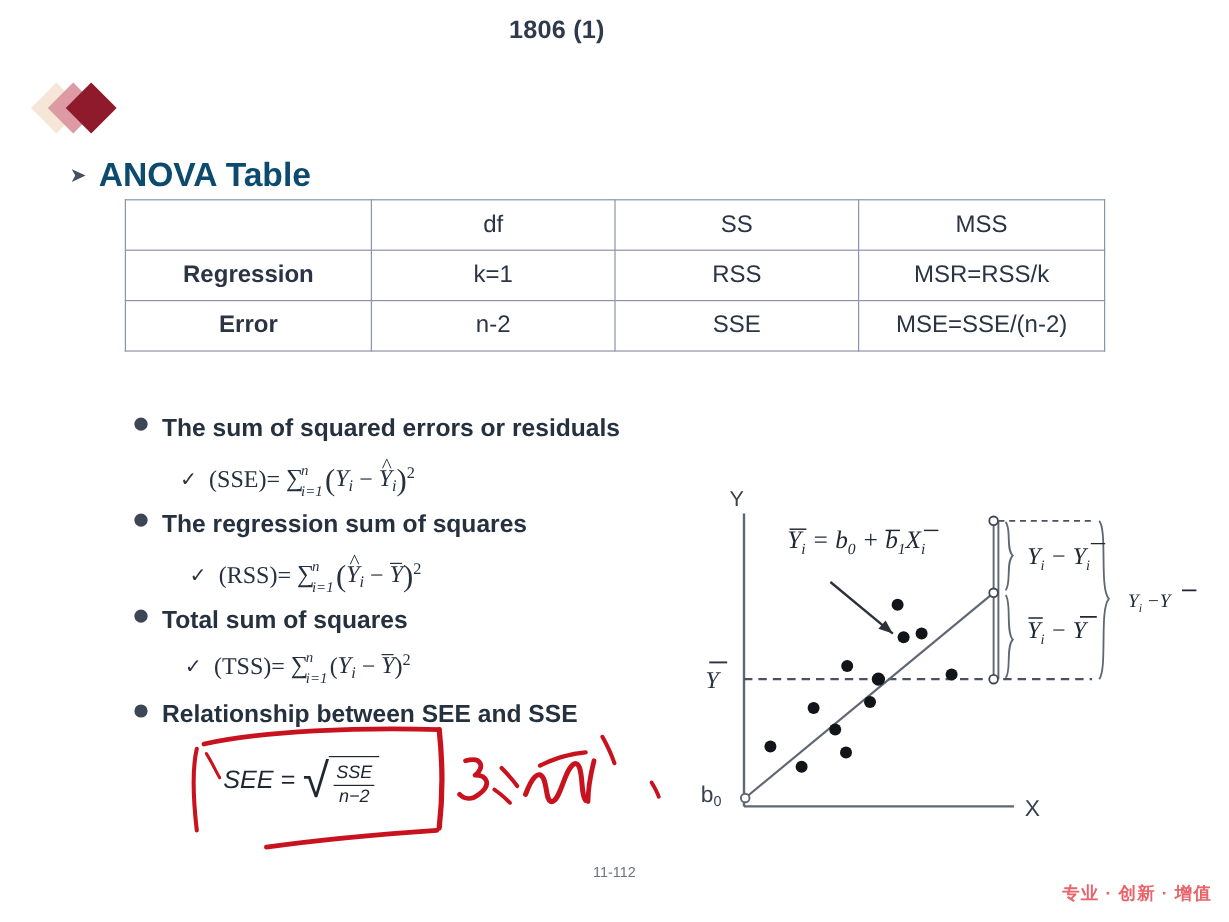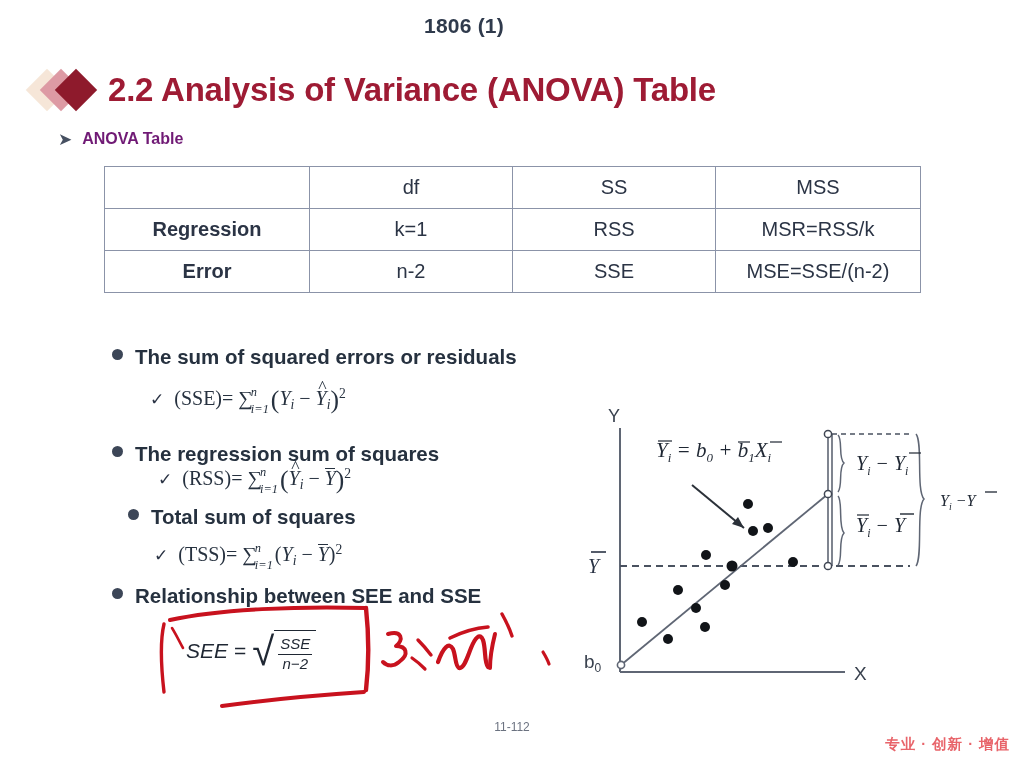--- a/index.html
+++ b/index.html
@@ -74,23 +74,23 @@
     display: flex;
     align-items: center;
     gap: 10px;
   }
   .arrow-bullet {
     font-size: 17px;
     color: #465061;
     line-height: 1;
   }
   #section-heading .sh-text {
-    font-size: 16px;
-    font-weight: bold;
-    color: #701a75;
+    font-size: 28px;
+    font-weight: bold;
+    color: #0c4a6e;
   }
 
   
   #anova-table {
     position: absolute;
     left: 104px; top: 166px;
     width: 812px;
     border-collapse: collapse;
     table-layout: fixed;
   }
@@ -275,21 +275,20 @@
   <div id="slide-header">
     <span class="hdr-text">1806 (1)</span>
   </div>
 
   <div id="title-row">
     <span class="diamond-cluster">
       <i class="dia-1"></i>
       <i class="dia-2"></i>
       <i class="dia-3"></i>
     </span>
-    <span id="page-title">2.2 Analysis of Variance (ANOVA) Table</span>
   </div>
 
   <div id="section-heading">
     <span class="arrow-bullet">➤</span>
     <span class="sh-text">ANOVA Table</span>
   </div>
 
   <table id="anova-table">
     <tbody>
       <tr>
@@ -321,34 +320,34 @@
     </div>
 
     <div class="s-item" style="top:385px;left:38px;">
       <span class="check-bullet">✓</span>
       <span class="formula">
         <span style="font-style:normal">(SSE)=</span>
         <span class="sig">∑</span><span class="siglim"><span class="up">n</span><span class="dn">i=1</span></span><span class="bigparen">(</span><span class="mathit">Y<span class="sub">i</span></span> − <span class="mathit hat">Y<span class="sub">i</span></span><span class="bigparen">)</span><span class="sup">2</span>
       </span>
     </div>
 
-    <div class="b-item" style="top:425px;left:0;margin-top:17px;">
+    <div class="b-item" style="top:425px;left:0;">
       <span class="dot-bullet"></span>
       <span class="b-text">The regression sum of squares</span>
     </div>
 
     <div class="s-item" style="top:465px;left:46px;">
       <span class="check-bullet">✓</span>
       <span class="formula">
         <span style="font-style:normal">(RSS)=</span>
         <span class="sig">∑</span><span class="siglim"><span class="up">n</span><span class="dn">i=1</span></span><span class="bigparen">(</span><span class="mathit hat">Y<span class="sub">i</span></span> − <span class="mathit ovl">Y</span><span class="bigparen">)</span><span class="sup">2</span>
       </span>
     </div>
 
-    <div class="b-item" style="top:505px;left:16px;">
+    <div class="b-item" style="top:505px;left:0;">
       <span class="dot-bullet"></span>
       <span class="b-text">Total sum of squares</span>
     </div>
 
     <div class="s-item" style="top:542px;left:42px;">
       <span class="check-bullet">✓</span>
       <span class="formula">
         <span style="font-style:normal">(TSS)=</span>
         <span class="sig">∑</span><span class="siglim"><span class="up">n</span><span class="dn">i=1</span></span>(<span class="mathit">Y<span class="sub">i</span></span> − <span class="mathit ovl">Y</span>)<span class="sup">2</span>
       </span>

